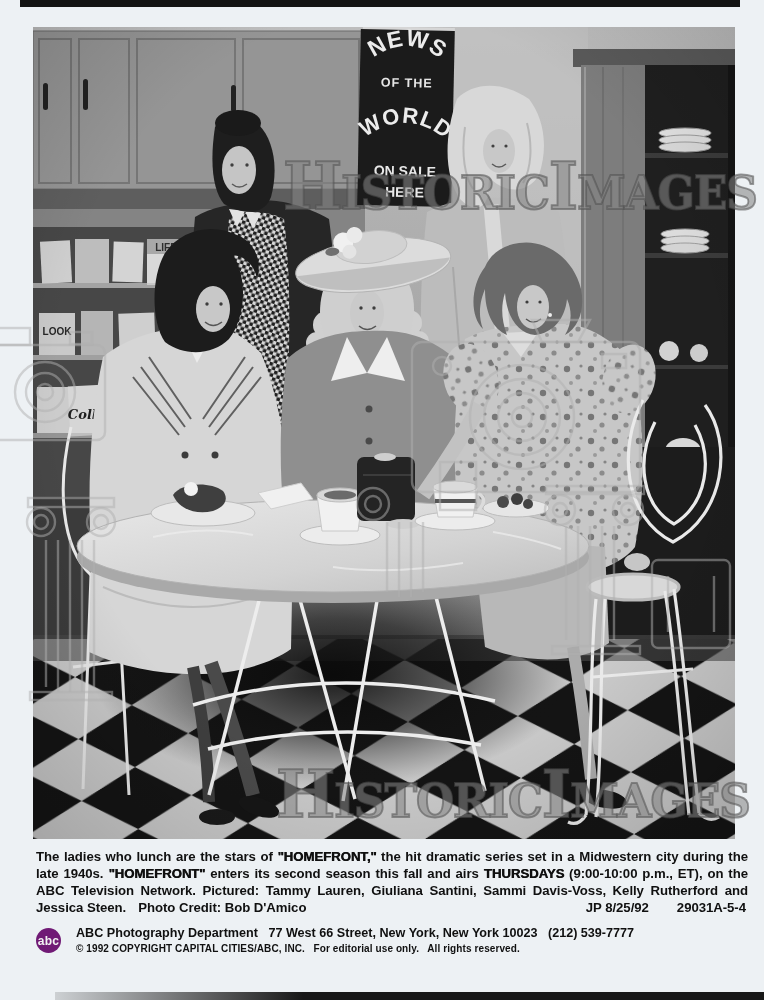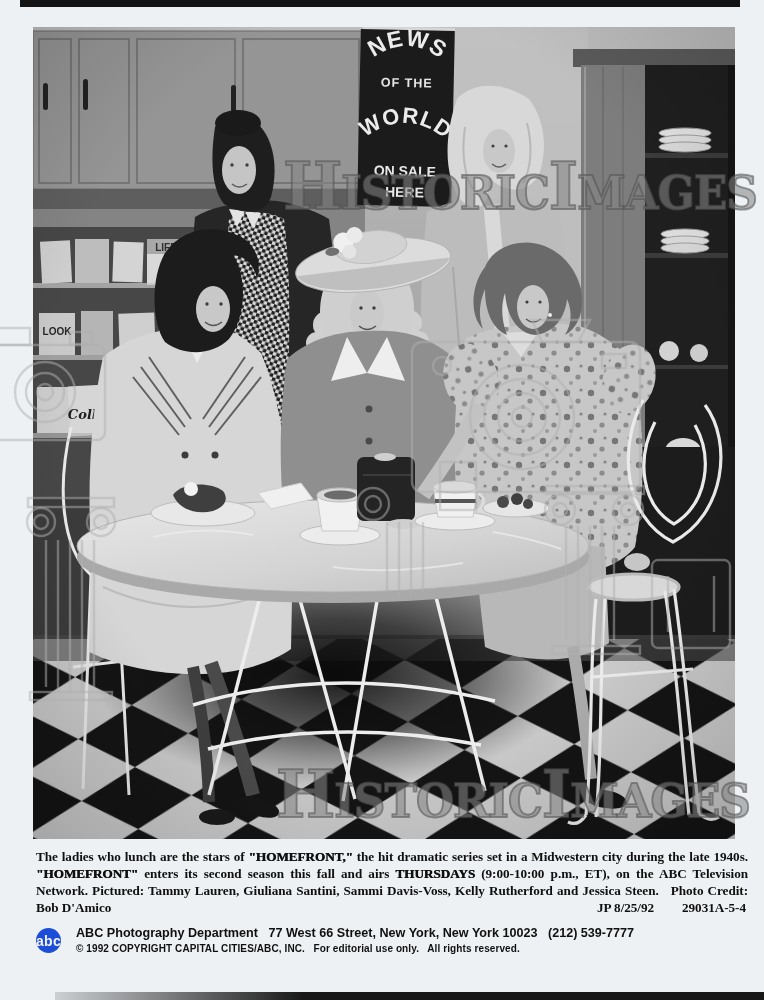--- a/index.html
+++ b/index.html
@@ -22,30 +22,30 @@
     text-shadow:0 0 1px rgba(60,60,60,0.35);
     transform:scaleX(0.95);transform-origin:left top;
   }
   .wm.top{left:283px;top:153px;}
   .wm.bottom{left:276px;top:761px;}
   .ornaments{position:absolute;left:0;top:0;z-index:5;pointer-events:none;}
   
   .caption{
     position:absolute;left:36px;top:849px;width:712px;z-index:8;
     font-size:13.2px;font-weight:700;line-height:16.9px;color:#101010;
-    text-align:justify;letter-spacing:-0.05px;font-family:Liberation Serif, serif;
+    text-align:justify;letter-spacing:-0.05px;
   }
   .caption .xb{text-shadow:0.5px 0 0 currentColor;}
   .caption .credit{padding-left:12px;}
   .codes{position:absolute;right:2px;top:51px;display:flex;gap:28px;font-weight:700;}
   
   .footer{position:absolute;left:36px;top:926px;display:flex;align-items:flex-start;gap:15px;color:#101010;z-index:8;}
-  .abc-logo{width:25px;height:25px;border-radius:50%;background:#1d4ed8;color:#f2f2f2;
+  .abc-logo{width:25px;height:25px;border-radius:50%;background:#701a75;color:#f2f2f2;
     display:flex;align-items:center;justify-content:center;
-    font-size:14px;font-weight:700;letter-spacing:.3px;margin-top:2px;}
+    font-size:12px;font-weight:700;letter-spacing:.3px;margin-top:2px;}
   .footer-lines .l1{font-size:12.6px;font-weight:700;white-space:pre;}
   .footer-lines .l2{font-size:10px;font-weight:700;white-space:pre;margin-top:3px;letter-spacing:.1px;}
 </style>
 </head>
 <body>
 
 <div class="strip-top"></div>
 
 <div class="photo">
 <svg width="702" height="812" viewBox="0 0 702 812">

